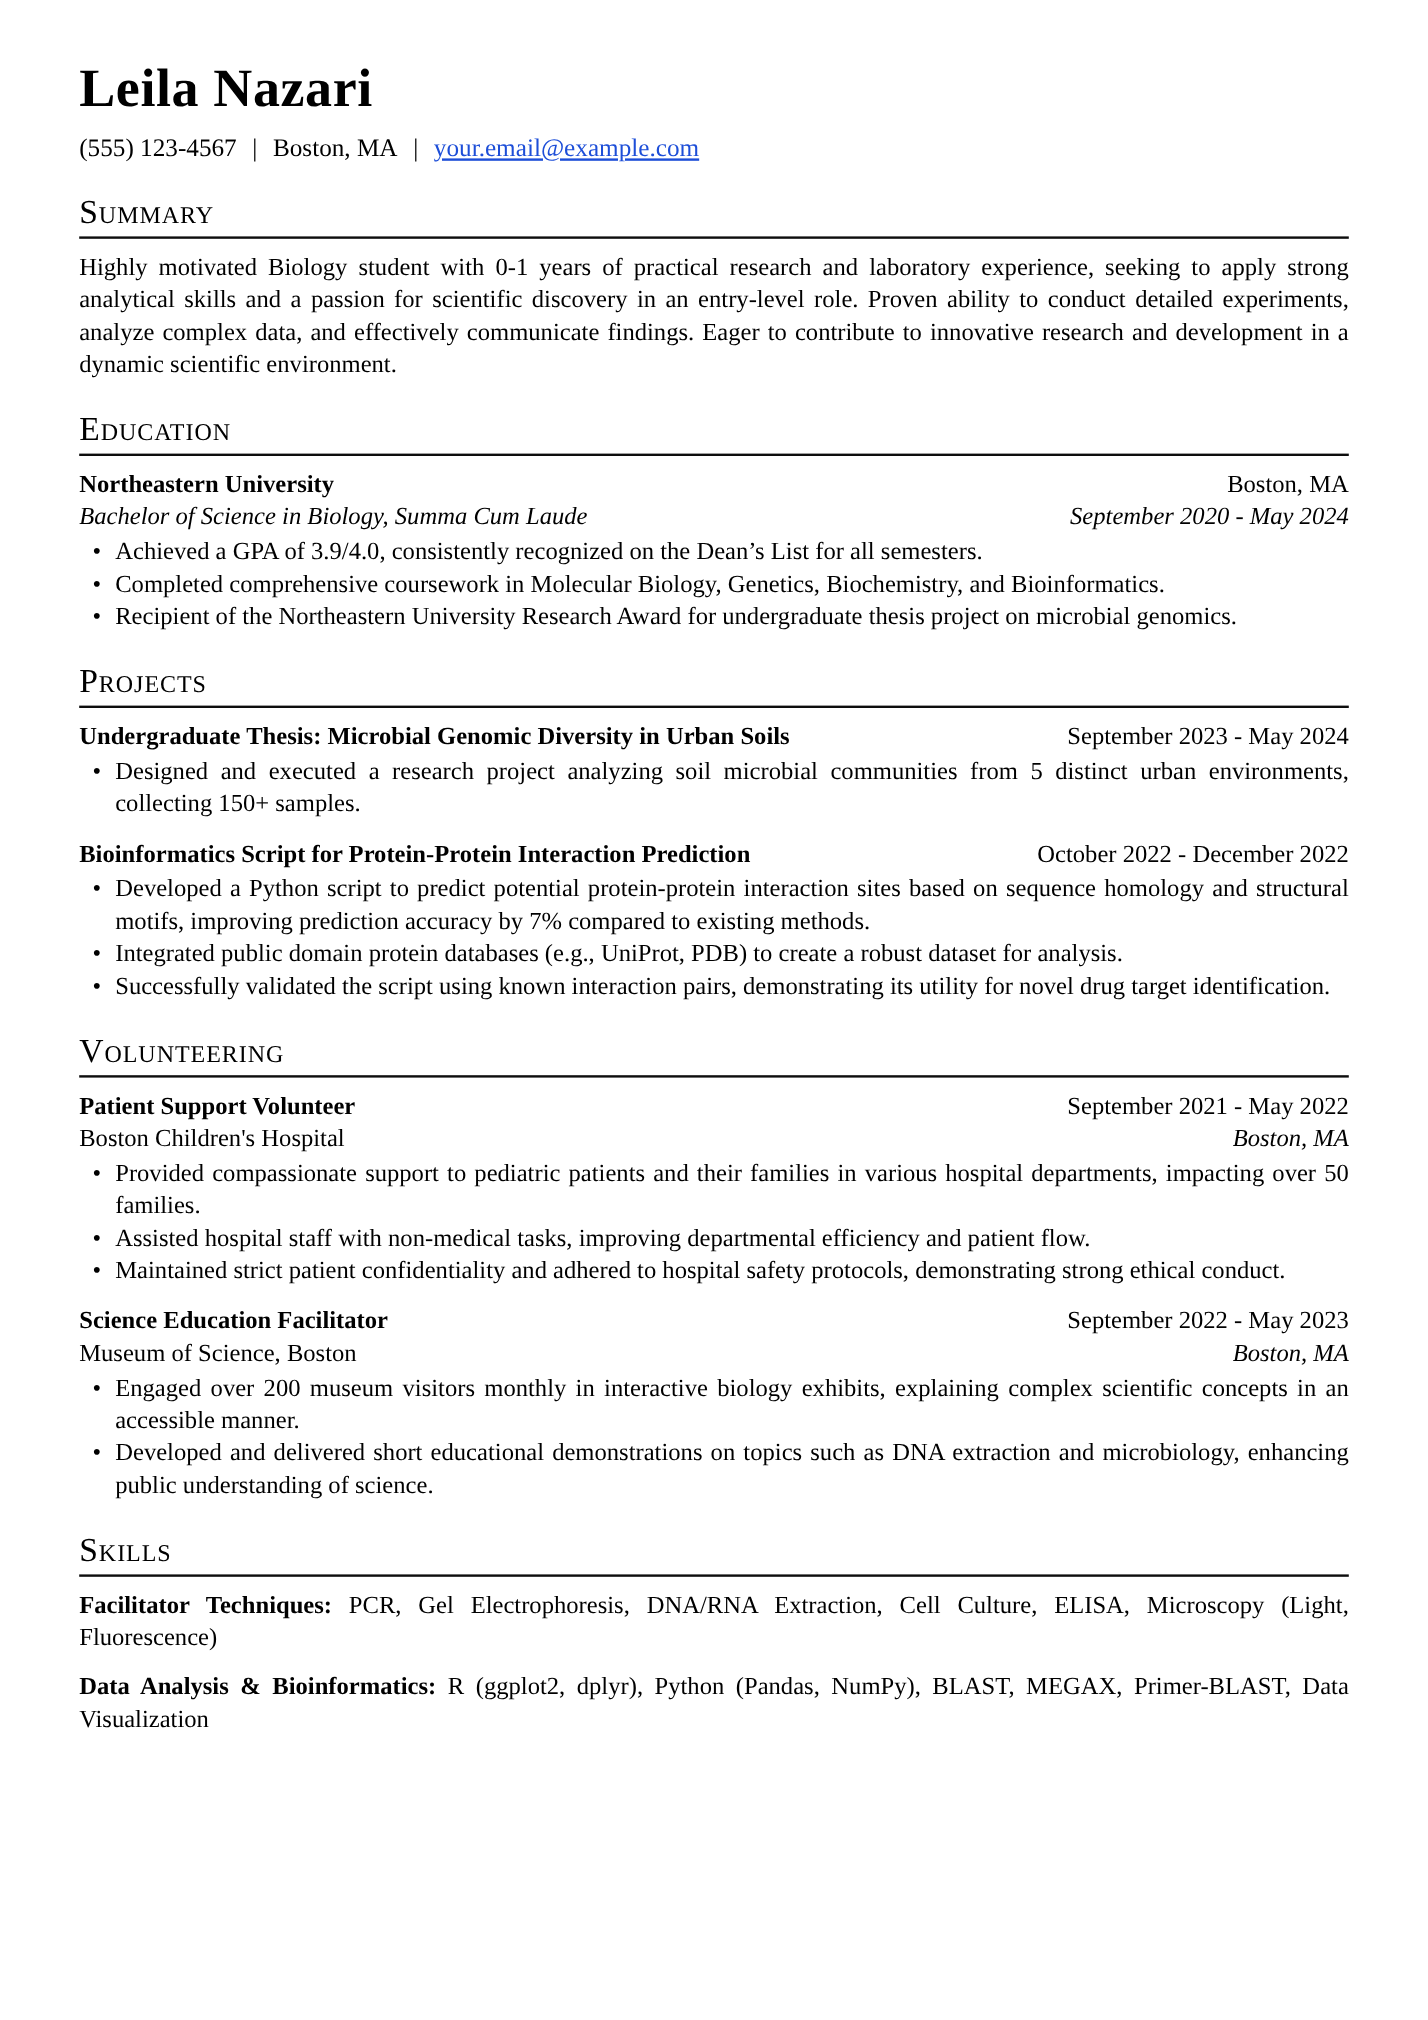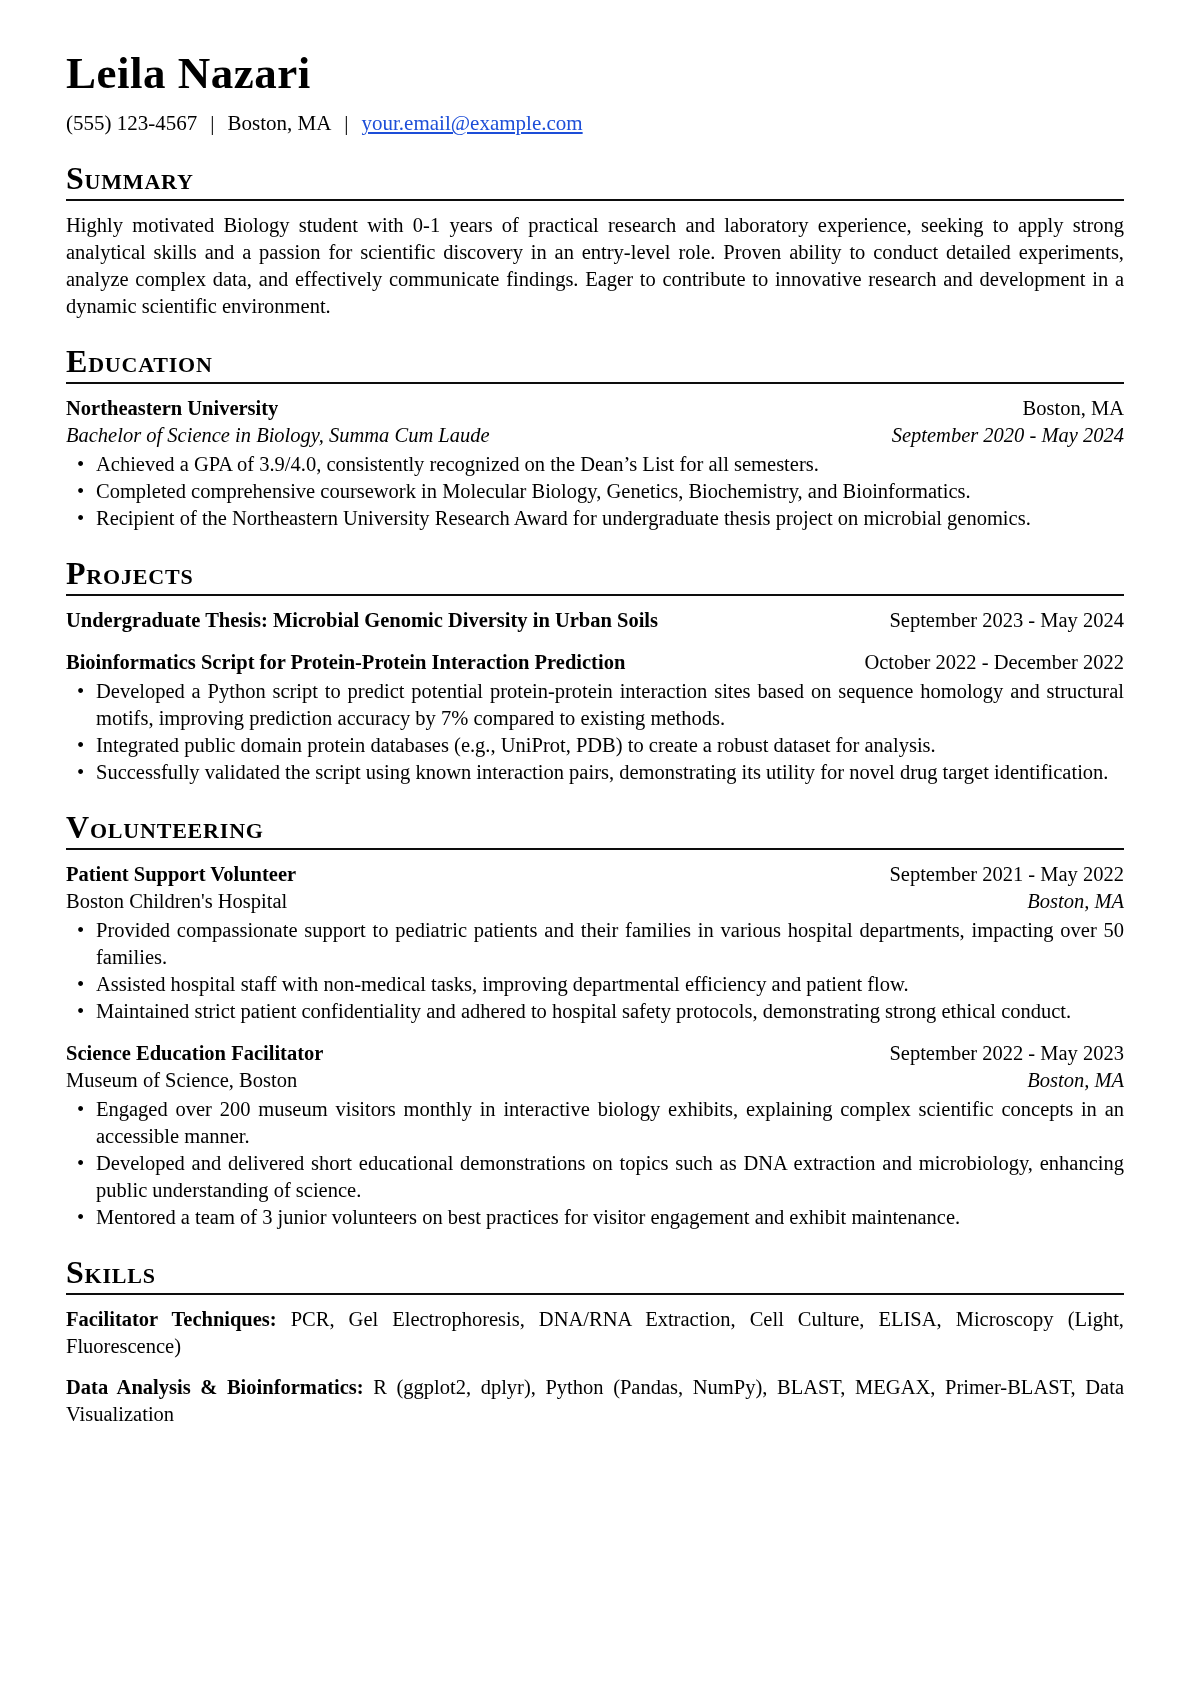--- a/index.html
+++ b/index.html
@@ -32,24 +32,24 @@
     color: #1d4ed8;
     text-decoration: underline;
     cursor: pointer;
   }
   .section-heading {
     margin-top: 25px;
     margin-bottom: 11px;
   }
   .section-heading .heading-text {
     font-variant: small-caps;
-    font-size: 32px;
+    font-size: 28px;
     line-height: 32px;
     letter-spacing: 0.8px;
-    font-weight: 700;
+    font-weight: 400;
   }
   .section-rule {
     border: 0;
     border-top: 2.5px solid #0d0d0d;
     margin: 3px 0 0 0;
   }
   .para { text-align: justify; hyphens: auto; }
   .row {
     display: flex;
     justify-content: space-between;
@@ -120,20 +120,23 @@
 
   <div class="section-heading">
     <span class="heading-text">Projects</span>
     <hr class="section-rule">
   </div>
   <div class="entry">
     <div class="row">
       <span class="left-bold">Undergraduate Thesis: Microbial Genomic Diversity in Urban Soils</span>
       <span class="right-roman">September 2023 - May 2024</span>
     </div>
+    <ul class="bullets">
+      <li>Designed and executed a research project analyzing soil microbial communities from 5 distinct urban environments, collecting 150+ samples.</li>
+    </ul>
   </div>
   <div class="entry">
     <div class="row">
       <span class="left-bold">Bioinformatics Script for Protein-Protein Interaction Prediction</span>
       <span class="right-roman">October 2022 - December 2022</span>
     </div>
     <ul class="bullets">
       <li>Developed a Python script to predict potential protein-protein interaction sites based on sequence homology and structural motifs, improving prediction accuracy by 7% compared to existing methods.</li>
       <li>Integrated public domain protein databases (e.g., UniProt, PDB) to create a robust dataset for analysis.</li>
       <li>Successfully validated the script using known interaction pairs, demonstrating its utility for novel drug target identification.</li>
@@ -164,21 +167,20 @@
       <span class="left-bold">Science Education Facilitator</span>
       <span class="right-roman">September 2022 - May 2023</span>
     </div>
     <div class="row">
       <span>Museum of Science, Boston</span>
       <span class="right-italic">Boston, MA</span>
     </div>
     <ul class="bullets">
       <li>Engaged over 200 museum visitors monthly in interactive biology exhibits, explaining complex scientific concepts in an accessible manner.</li>
       <li>Developed and delivered short educational demonstrations on topics such as DNA extraction and microbiology, enhancing public understanding of science.</li>
-      <li>Mentored a team of 3 junior volunteers on best practices for visitor engagement and exhibit maintenance.</li>
     </ul>
   </div>
 
   <div class="section-heading">
     <span class="heading-text">Skills</span>
     <hr class="section-rule">
   </div>
   <div class="skill-line">
     <span class="skill-label">Facilitator Techniques:</span>
     <span>PCR, Gel Electrophoresis, DNA/RNA Extraction, Cell Culture, ELISA, Microscopy (Light, Fluorescence)</span>

